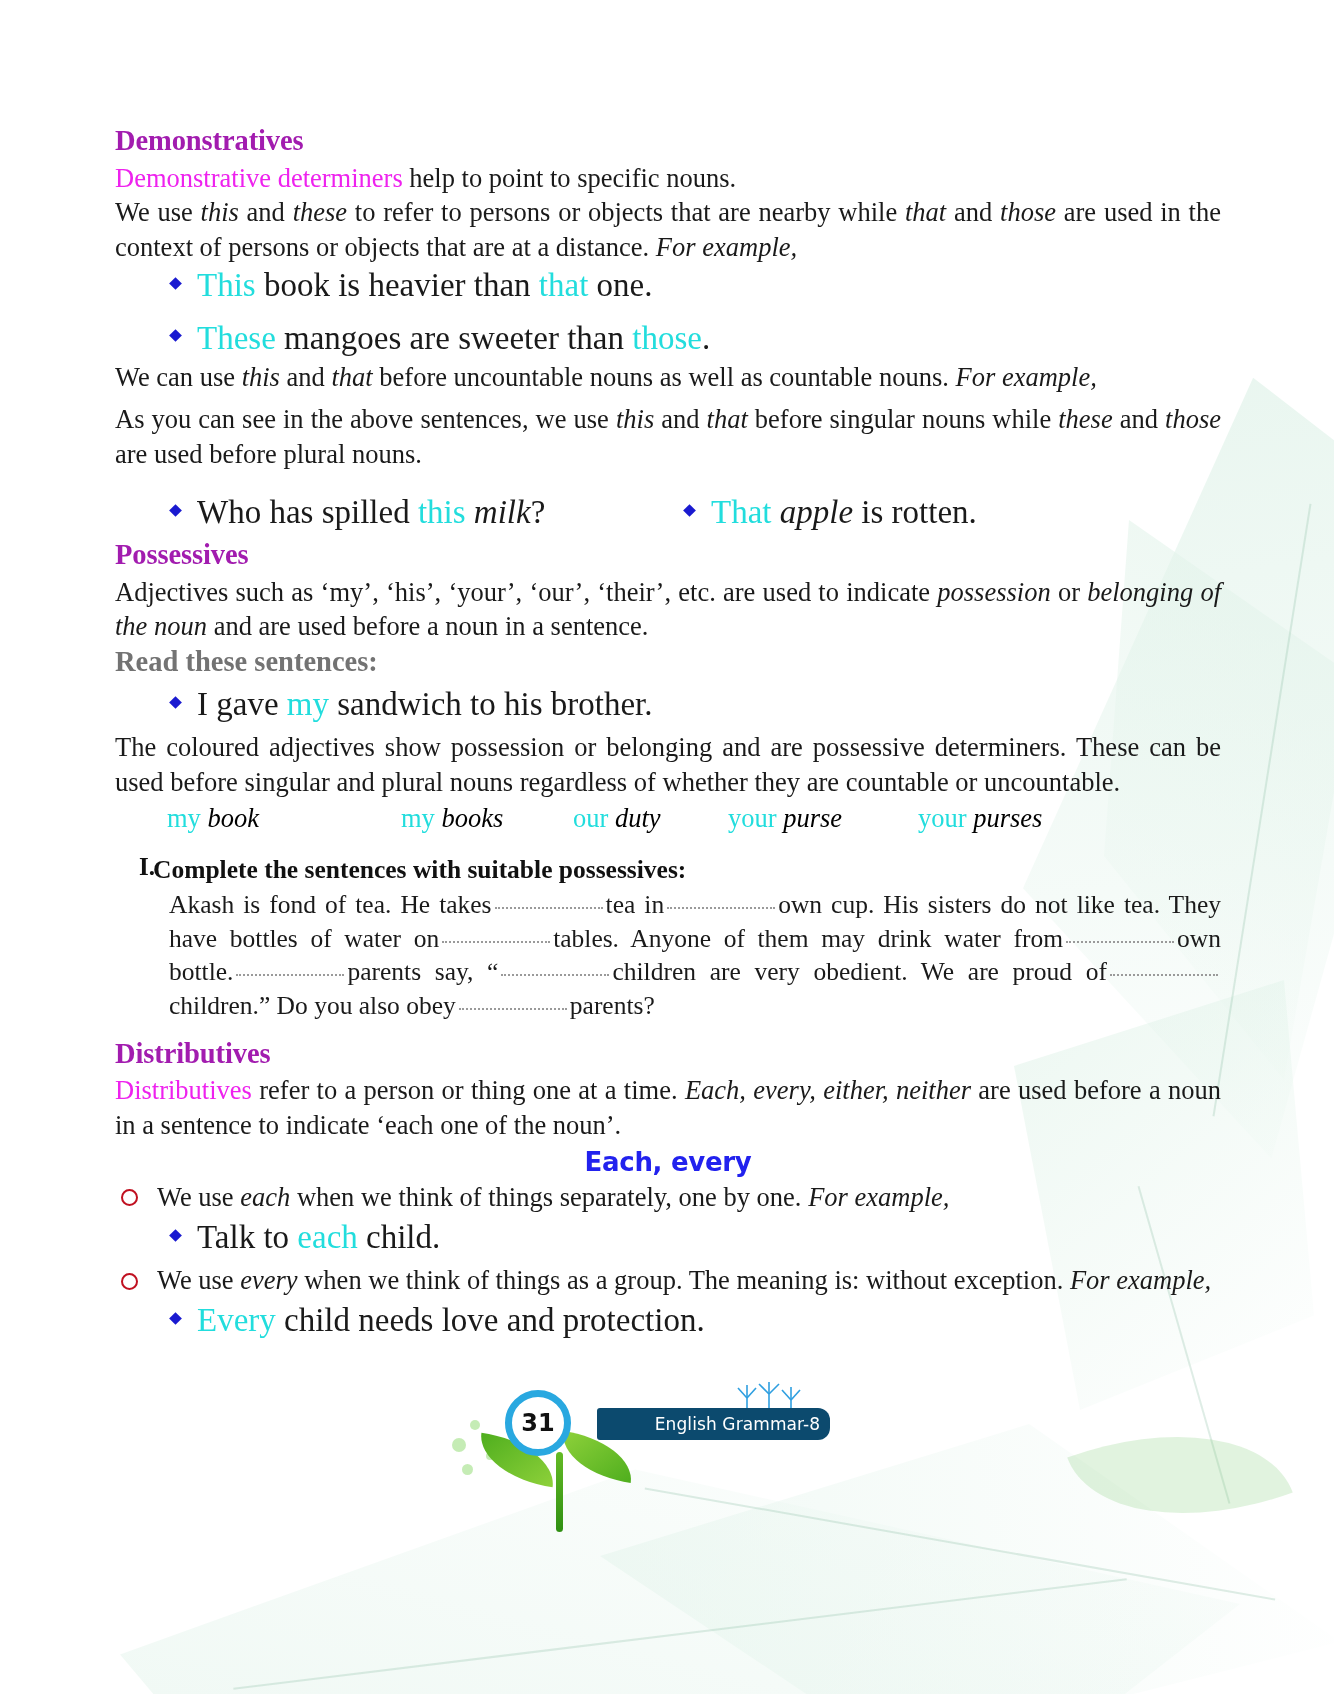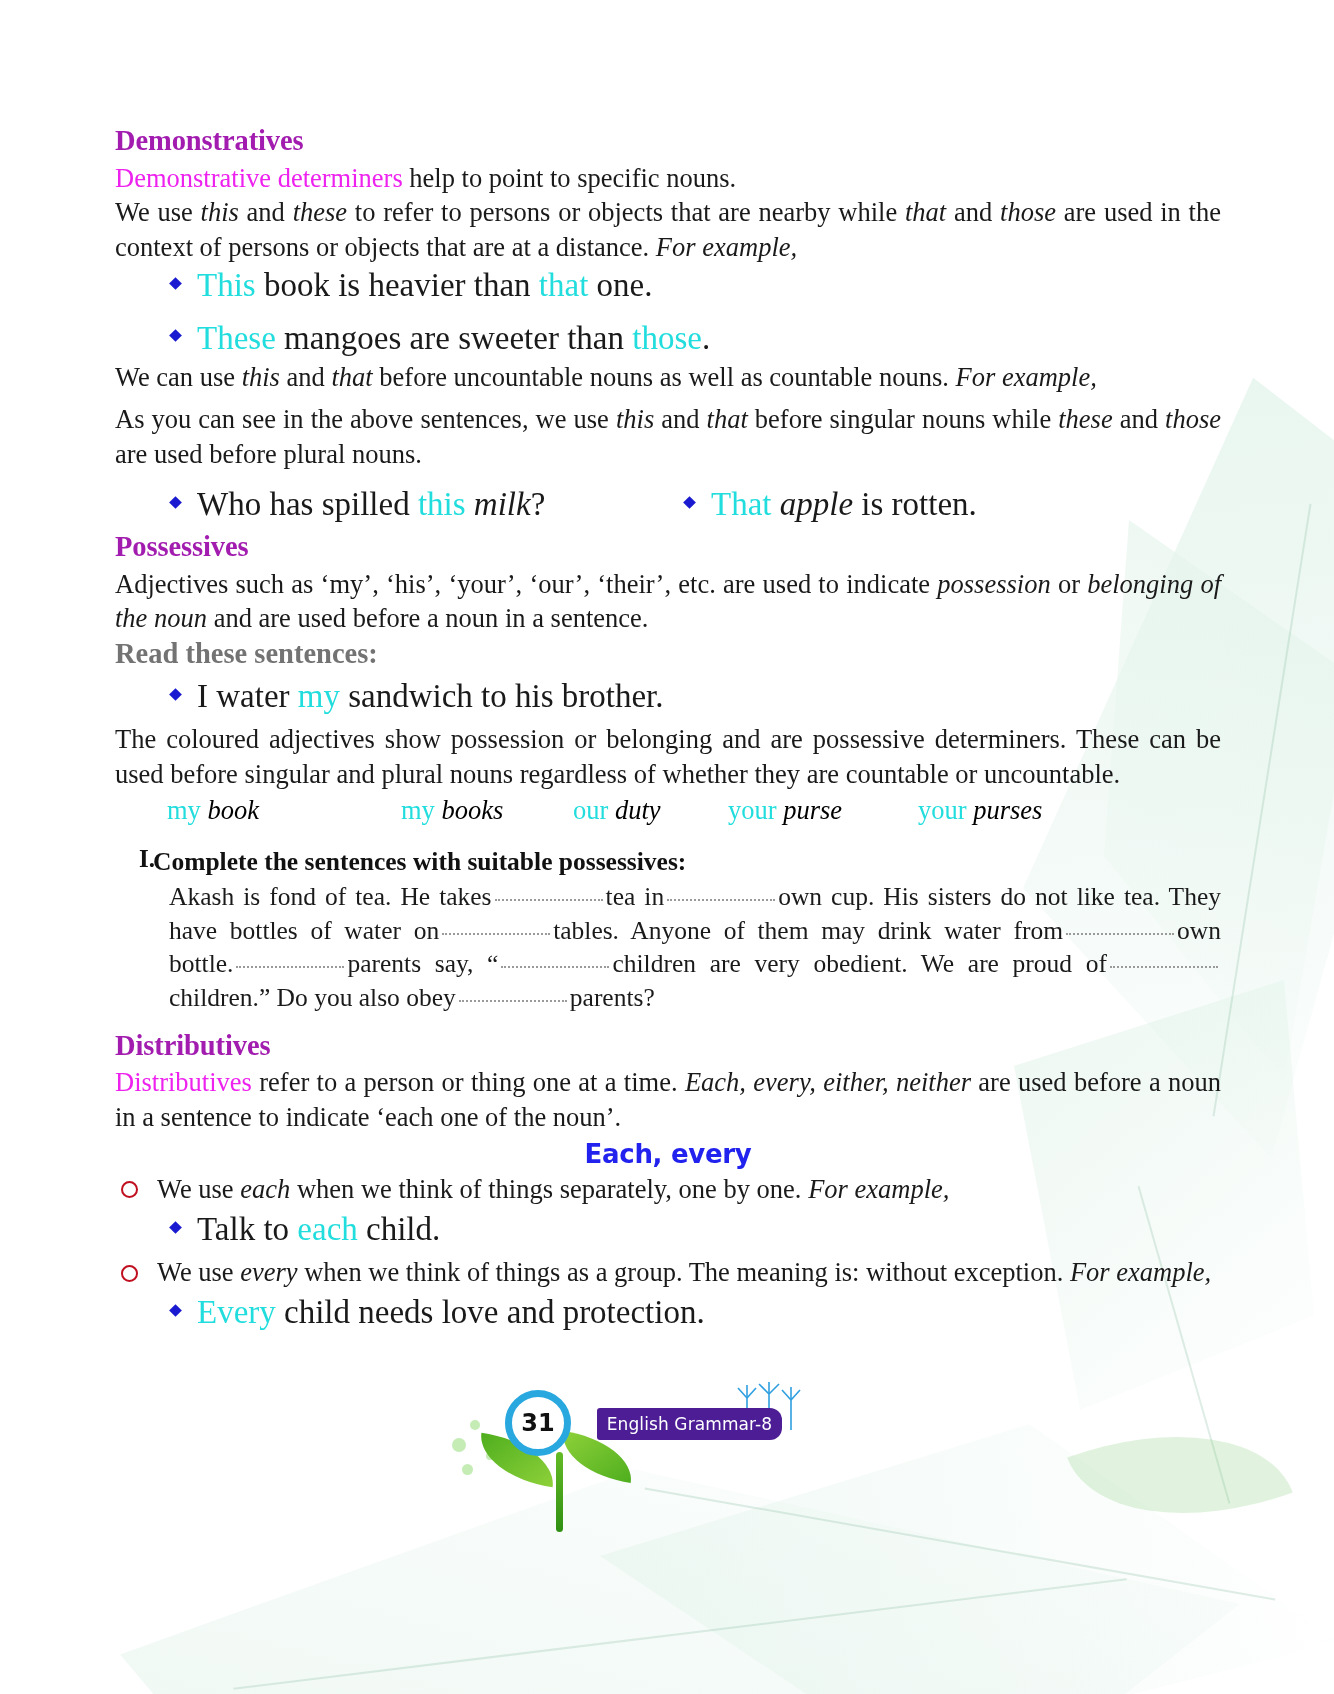--- a/index.html
+++ b/index.html
@@ -205,25 +205,26 @@
     bottom: 120px;
     height: 180px;
     z-index: 3;
   }
   .foot-band {
     position: absolute;
     left: 597px;
     top: 14px;
     width: 185px;
     height: 32px;
-    background: #4c1d95;
+    background: #0c4a6e;
     border-radius: 3px 12px 12px 3px;
     display: flex;
     align-items: center;
     justify-content: center;
+    padding-left: 48px;
   }
   .foot-band span {
     color: #ffffff;
     font-family: "DejaVu Sans", sans-serif;
     font-size: 17px;
     letter-spacing: 0.1px;
   }
   .foot-ring {
     position: absolute;
     left: 505px;
@@ -314,21 +315,21 @@
 
     <ul class="blist">
       <li><span class="dia"></span><span class="cyan">This</span><span> book is heavier than </span><span class="cyan">that</span><span> one.</span></li>
       <li style="margin-top:10px;"><span class="dia"></span><span class="cyan">These</span><span> mangoes are sweeter than </span><span class="cyan">those</span><span>.</span></li>
     </ul>
 
     <p class="body"><span>We can use </span><i>this</i><span> and </span><i>that</i><span> before uncountable nouns as well as countable nouns. </span><i>For example,</i></p>
 
     <p class="body" style="margin-top:8px;"><span>As you can see in the above sentences, we use </span><i>this</i><span> and </span><i>that</i><span> before singular nouns while </span><i>these</i><span> and </span><i>those</i><span> are used before plural nouns.</span></p>
 
-    <div class="two-col" style="margin-top:12px;">
+    <div class="two-col" style="margin-top:20px;">
       <div class="col-a">
         <ul class="blist">
           <li><span class="dia"></span><span>Who has spilled </span><span class="cyan">this</span><span> </span><i>milk</i><span>?</span></li>
         </ul>
       </div>
       <div class="col-b">
         <ul class="blist">
           <li><span class="dia"></span><span></span><span class="cyan">That</span><span> </span><i>apple</i><span> is rotten.</span></li>
         </ul>
       </div>
@@ -336,21 +337,21 @@
 
     <h2 class="h-red" style="margin-top:4px;">Possessives</h2>
 
     <p class="body"><span>Adjectives such as ‘my’, ‘his’, ‘your’, ‘our’, ‘their’, etc. are used to indicate </span><i>possession</i><span> or </span><i>belonging of the noun</i><span> and are used before a noun in a sentence.</span></p>
 
     <h3 class="h-green">Read these sentences:</h3>
 
     <div class="two-col" style="margin-top:4px;">
       <div class="col-a">
         <ul class="blist">
-          <li><span class="dia"></span><span>I water </span><span class="cyan">my</span><span> sandwich to his brother.</span></li>
+          <li><span class="dia"></span><span>I gave </span><span class="cyan">my</span><span> sandwich to his brother.</span></li>
         </ul>
       </div>
     </div>
 
     <p class="body" style="margin-top:4px;">The coloured adjectives show possession or belonging and are possessive determiners. These can be used before singular and plural nouns regardless of whether they are countable or uncountable.</p>
 
     <div class="phrases">
       <span class="ph ph-1"><span class="cyan">my</span> <i>book</i></span>
       <span class="ph ph-2"><span class="cyan">my</span> <i>books</i></span>
       <span class="ph ph-3"><span class="cyan">our</span> <i>duty</i></span>

